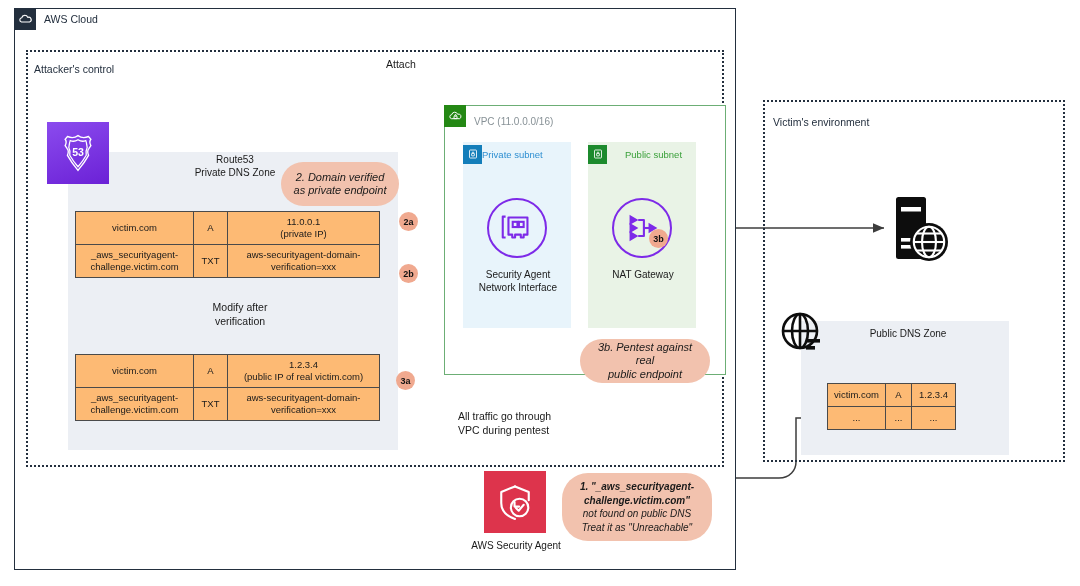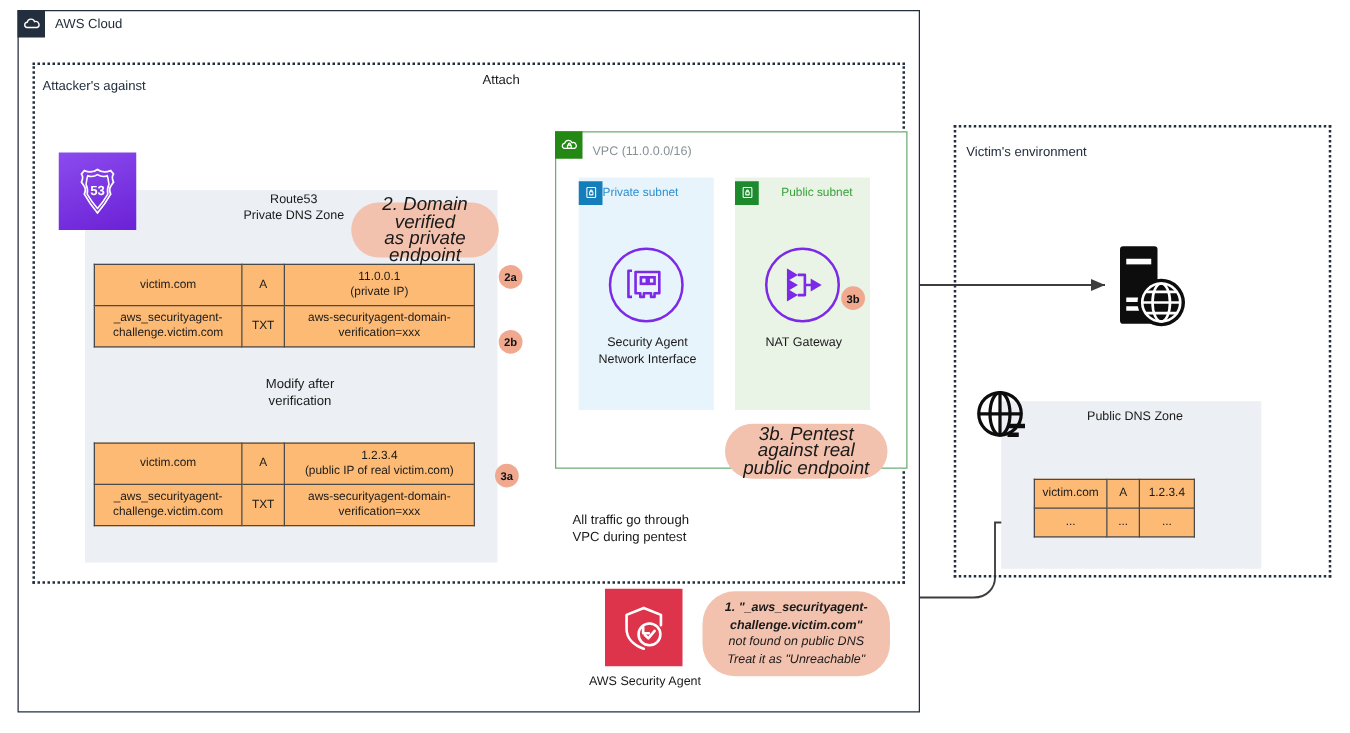--- a/index.html
+++ b/index.html
@@ -162,39 +162,39 @@
   #public-dns-table td {
     border: 1.3px solid #4a4a4a; font-size: 9.5px; text-align: center;
     padding: 5px 2px; color: #1a1a1a;
   }
   .pcol-1 { width: 58px; } .pcol-2 { width: 26px; } .pcol-3 { width: 44px; }
 
   
   .callout {
     position: absolute; background: #F2C2AE; border-radius: 22px;
     display: flex; align-items: center; justify-content: center;
-    font-size: 15px; font-style: italic; color: #1a1a1a;
+    font-size: 11px; font-style: italic; color: #1a1a1a;
     text-align: center; line-height: 13.5px; padding: 4px 10px;
   }
   #callout-2  { left: 281px; top: 162px;  width: 118px; height: 44px; }
   #callout-3a { left: 192px; top: 465px;  width: 152px; height: 44px; }
   #callout-3b { left: 580px; top: 339px;  width: 130px; height: 44px; }
   #callout-1  { left: 562px; top: 473px;  width: 150px; height: 68px;
                 font-size: 10px; line-height: 13.5px; border-radius: 26px; }
 
   
   .badge {
     position: absolute; width: 19px; height: 19px; border-radius: 50%;
     background: #F0A98F; color: #111; font-size: 9px; font-weight: bold;
     display: flex; align-items: center; justify-content: center;
   }
   #badge-2a { left: 399px; top: 212px; }
   #badge-2b { left: 399px; top: 264px; }
   #badge-3a { left: 396px; top: 371px; }
-  #badge-3b { left: 673px; top: 229px; }
+  #badge-3b { left: 649px; top: 229px; }
 
   
   #attach-label {
     position: absolute; left: 384px; top: 58px; font-size: 10.5px; color: #1a1a1a;
     background: #fff; padding: 0 2px;
   }
 
   svg.ov { position: absolute; left: 0; top: 0; width: 1080px; height: 586px; pointer-events: none; }
 </style>
 </head>
@@ -248,21 +248,21 @@
   <div id="aws-cloud-header">
     <span class="grp-icon" style="background:#232F3E;">
       <svg width="15" height="15" viewBox="0 0 24 24" fill="none" stroke="#fff" stroke-width="1.8">
         <path d="M5.5,16 A3.4,3.4 0 0 1 6,9.3 A5,5 0 0 1 15.6,8.6 A3.6,3.6 0 0 1 18.6,16 Z" stroke-linejoin="round"></path>
       </svg>
     </span>
     <span id="aws-cloud-label">AWS Cloud</span>
   </div>
 
   <div id="attacker-box"></div>
-  <div id="attacker-label">Attacker's against</div>
+  <div id="attacker-label">Attacker's control</div>
 
   <div id="victim-box"></div>
   <div id="victim-label">Victim's environment</div>
 
   <div id="route53-panel"></div>
   <div id="route53-icon">
     <svg width="44" height="44" viewBox="0 0 48 48">
       <path d="M24,5 C20,8 16,7.5 12.5,6 C12.5,6 10,9 10,9 C12,11.5 11,14 10,16
                C10,16 12,19 12,19 C14,21 13.5,24 12.5,26.5 C15,31 19,37 24,43
                C29,37 33,31 35.5,26.5 C34.5,24 34,21 36,19 C36,19 38,16 38,16

